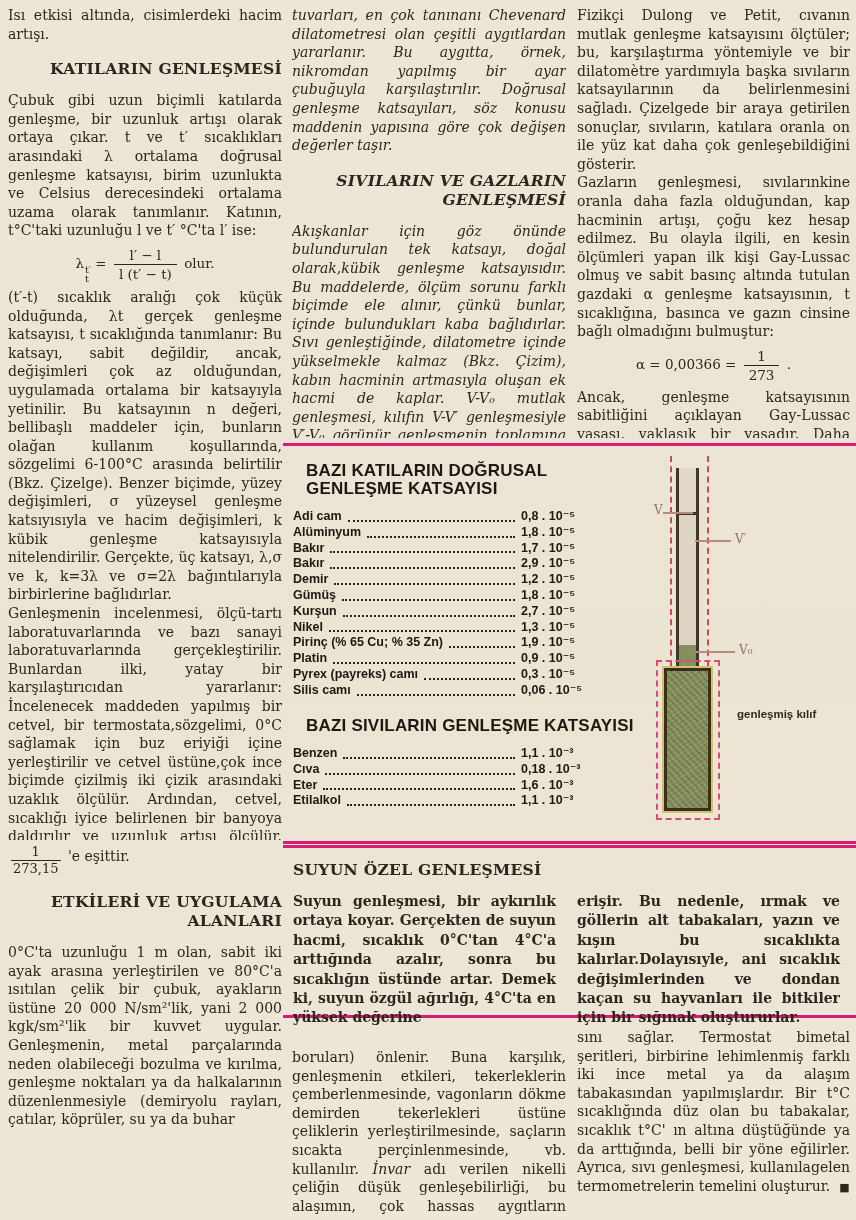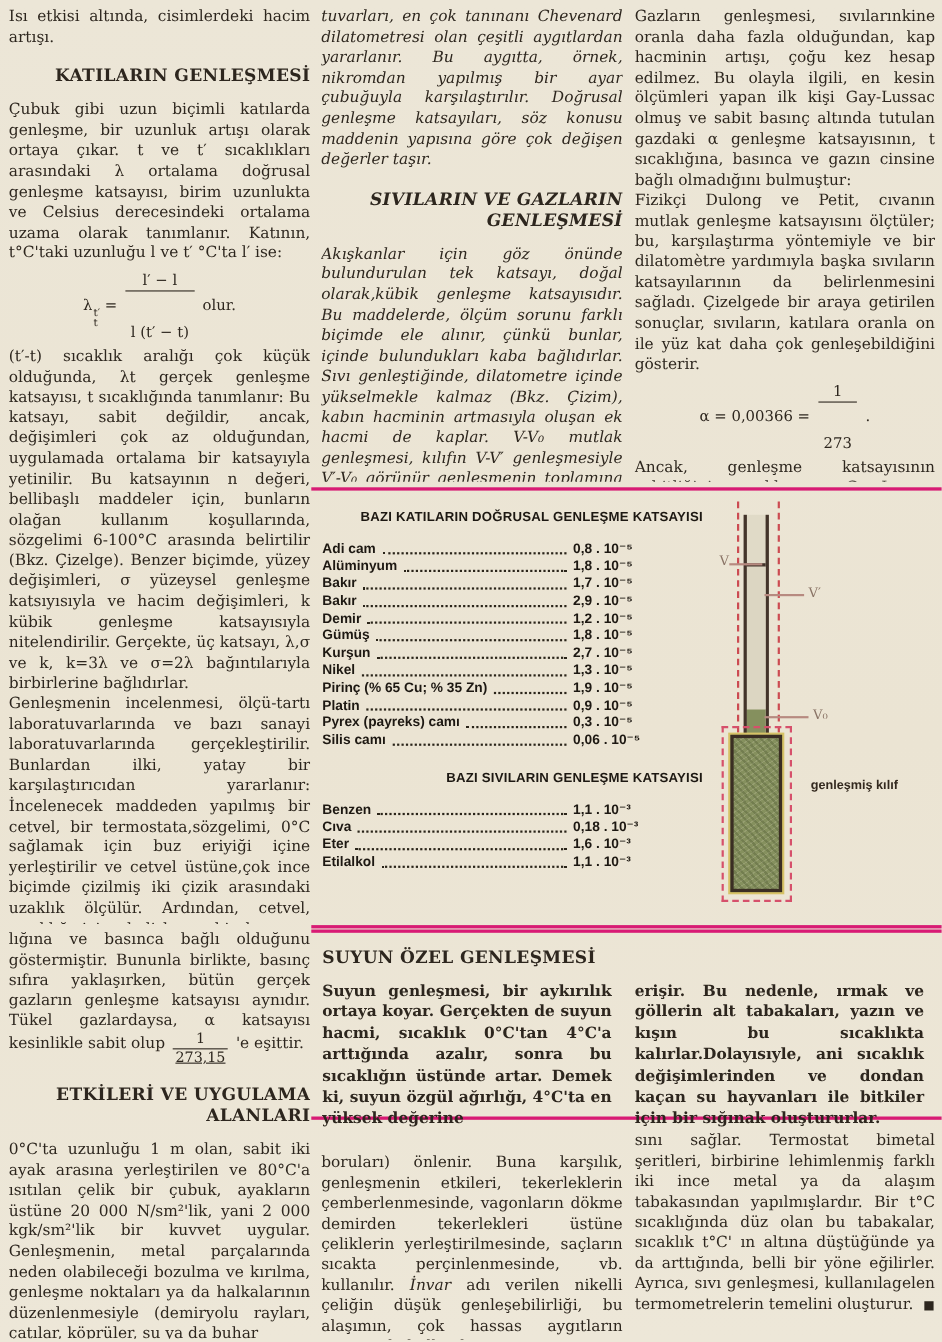--- a/index.html
+++ b/index.html
@@ -19,33 +19,33 @@
   .c1-bottom{left:8px;top:845px;width:274px;height:372px;}
   .c2-bottom{left:292px;top:1048px;width:274px;height:170px;}
   .c3-bottom{left:577px;top:1028px;width:273px;height:170px;}
   h3.sec{
     font-size:15.5px;line-height:19px;font-weight:bold;letter-spacing:.3px;
     margin:16px 0 13px 0;text-align:right;
   }
   .formula{text-align:center;margin:7px 0 5px 0;font-size:13.5px;line-height:16px;}
   .frac{display:inline-block;vertical-align:middle;text-align:center;margin:0 3px;}
   .frac .num{display:block;border-bottom:1.4px solid #2d261e;padding:0 5px 1px 5px;}
-  .frac .den{display:block;padding:1px 5px 0 5px;margin-top:28px;}
+  .frac .den{display:block;padding:1px 5px 0 5px;}
   .supsub{display:inline-flex;flex-direction:column;font-size:9.5px;line-height:9px;vertical-align:-5px;margin-left:1px;text-align:left;}
   .inline-frac{display:inline-block;vertical-align:-12px;text-align:center;font-size:13px;line-height:14px;margin:0 3px;}
   .inline-frac .num{display:block;border-bottom:1.4px solid #2d261e;padding:0 10px 1px 10px;}
-  .inline-frac .den{display:block;padding:1px 2px 0 2px;text-decoration:underline;}
+  .inline-frac .den{display:block;padding:1px 2px 0 2px;}
 
   
   .tables-box{
     position:absolute;left:283px;top:443px;width:573px;height:395px;
     border-top:3px solid #d81b74;border-bottom:3px solid #d81b74;
   }
   .tablewrap{position:absolute;left:10px;top:16px;width:346px;font-family:"Liberation Sans","DejaVu Sans",sans-serif;}
-  .ttitle{font-weight:bold;font-size:12px;line-height:17.5px;letter-spacing:.2px;margin:0 0 12px 2px;color:#1d1812;text-align:right;}
+  .ttitle{font-weight:bold;font-size:17px;line-height:17.5px;letter-spacing:.2px;margin:0 0 12px 13px;color:#1d1812;}
   .trow{display:flex;align-items:flex-end;font-weight:bold;font-size:12.5px;line-height:15.8px;color:#1d1812;}
   .trow .lbl{white-space:nowrap;}
   .trow .dots{flex:1;border-bottom:2px dotted #2a2419;margin:0 6px 3px 6px;min-width:12px;}
   .trow .val{flex:0 0 118px;white-space:nowrap;}
   .liquids-title{margin-top:18px;}
 
   
   .diagram{position:absolute;left:372px;top:10px;width:198px;height:372px;}
   .dash-left{position:absolute;left:15px;top:0;height:210px;border-left:2px dashed #cc4b52;}
   .dash-right{position:absolute;left:52px;top:0;height:210px;border-left:2px dashed #cc4b52;}
@@ -95,22 +95,22 @@
     <p>Genleşmenin incelenmesi, ölçü-tartı laboratuvarlarında ve bazı sanayi laboratuvarlarında gerçekleştirilir. Bunlardan ilki, yatay bir karşılaştırıcıdan yararlanır: İncelenecek maddeden yapılmış bir cetvel, bir termostata,sözgelimi, 0°C sağlamak için buz eriyiği içine yerleştirilir ve cetvel üstüne,çok ince biçimde çizilmiş iki çizik arasındaki uzaklık ölçülür. Ardından, cetvel, sıcaklığı iyice belirlenen bir banyoya daldırılır ve uzunluk artışı ölçülür. Karşılaştırıcı, oldukça büyük sıcaklık farkları için mutlak ölçümler verir. Sanayi labora-</p>
   </div>
 
   <div class="col c2-top">
     <p>tuvarları, en çok tanınanı Chevenard dilatometresi olan çeşitli aygıtlardan yararlanır. Bu aygıtta, örnek, nikromdan yapılmış bir ayar çubuğuyla karşılaştırılır. Doğrusal genleşme katsayıları, söz konusu maddenin yapısına göre çok değişen değerler taşır.</p>
     <h3 class="sec">SIVILARIN VE GAZLARIN GENLEŞMESİ</h3>
     <p>Akışkanlar için göz önünde bulundurulan tek katsayı, doğal olarak,kübik genleşme katsayısıdır. Bu maddelerde, ölçüm sorunu farklı biçimde ele alınır, çünkü bunlar, içinde bulundukları kaba bağlıdırlar. Sıvı genleştiğinde, dilatometre içinde yükselmekle kalmaz (Bkz. Çizim), kabın hacminin artmasıyla oluşan ek hacmi de kaplar. V-V₀ mutlak genleşmesi, kılıfın V-V′ genleşmesiyle V′-V₀ görünür genleşmenin toplamına denk düşer.</p>
   </div>
 
   <div class="col c3-top">
+    <p>Fizikçi Dulong ve Petit,  cıvanın mutlak genleşme katsayısını ölçtüler; bu, karşılaştırma yöntemiyle ve bir dilatomètre yardımıyla başka sıvıların katsayılarının da belirlenmesini sağladı. Çizelgede bir araya getirilen sonuçlar, sıvıların, katılara oranla on ile yüz kat daha çok genleşebildiğini gösterir.</p>
     <p>Gazların genleşmesi, sıvılarınkine oranla daha fazla olduğundan, kap hacminin artışı, çoğu kez hesap edilmez. Bu olayla ilgili, en kesin ölçümleri yapan ilk kişi Gay-Lussac olmuş ve sabit basınç altında tutulan gazdaki α genleşme katsayısının, t sıcaklığına, basınca ve gazın cinsine bağlı olmadığını bulmuştur:</p>
-    <p>Fizikçi Dulong ve Petit,  cıvanın mutlak genleşme katsayısını ölçtüler; bu, karşılaştırma yöntemiyle ve bir dilatomètre yardımıyla başka sıvıların katsayılarının da belirlenmesini sağladı. Çizelgede bir araya getirilen sonuçlar, sıvıların, katılara oranla on ile yüz kat daha çok genleşebildiğini gösterir.</p>
     <div class="formula">
       <span>α = 0,00366 =</span>
       <span class="frac"><span class="num">1</span><span class="den">273</span></span>
       <span>.</span>
     </div>
     <p>Ancak, genleşme katsayısının sabitliğini  açıklayan Gay-Lussac yasası, yaklaşık bir yasadır. Daha kesin ölçümler, α'nın, gaz yapısına, t sıcak-</p>
   </div>
 
   <div class="tables-box">
     <div class="tablewrap">
@@ -220,21 +220,21 @@
       <div class="dlabel" style="left:80px;top:76px;">V′</div>
 
       <div class="dline" style="left:40px;top:195px;width:40px;"></div>
       <div class="dlabel" style="left:84px;top:187px;">V₀</div>
 
       <div class="dcaption">genleşmiş kılıf</div>
     </div>
   </div>
 
   <div class="col c1-bottom">
-    <p><span>lığına ve basınca bağlı olduğunu göstermiştir. Bununla birlikte, basınç sıfıra yaklaşırken, bütün gerçek gazların genleşme katsayısı aynıdır. Tükel gazlardaysa, α katsayısı kesinlikle sabit olup</span>
+    <p>
       <span class="inline-frac"><span class="num">1</span><span class="den">273,15</span></span>
       <span>'e eşittir.</span></p>
     <h3 class="sec">ETKİLERİ VE UYGULAMA ALANLARI</h3>
     <p>0°C'ta uzunluğu 1 m olan, sabit iki ayak arasına yerleştirilen ve 80°C'a ısıtılan çelik bir çubuk, ayakların üstüne 20 000 N/sm²'lik, yani 2 000 kgk/sm²'lik bir kuvvet uygular. Genleşmenin, metal parçalarında neden olabileceği bozulma ve kırılma, genleşme noktaları ya da halkalarının düzenlenmesiyle (demiryolu rayları, çatılar, köprüler, su ya da buhar</p>
   </div>
 
   <div class="water-box">
     <div class="water-head">SUYUN ÖZEL GENLEŞMESİ</div>
     <div class="water-col water-left">Suyun genleşmesi, bir aykırılık ortaya koyar. Gerçekten de suyun hacmi, sıcaklık 0°C'tan 4°C'a arttığında azalır, sonra bu sıcaklığın üstünde artar. Demek ki, suyun özgül ağırlığı, 4°C'ta en yüksek değerine</div>
     <div class="water-col water-right">erişir. Bu nedenle, ırmak ve göllerin alt tabakaları, yazın ve kışın bu sıcaklıkta kalırlar.Dolayısıyle, ani sıcaklık değişimlerinden ve dondan kaçan su hayvanları ile bitkiler için bir sığınak oluştururlar.</div>

